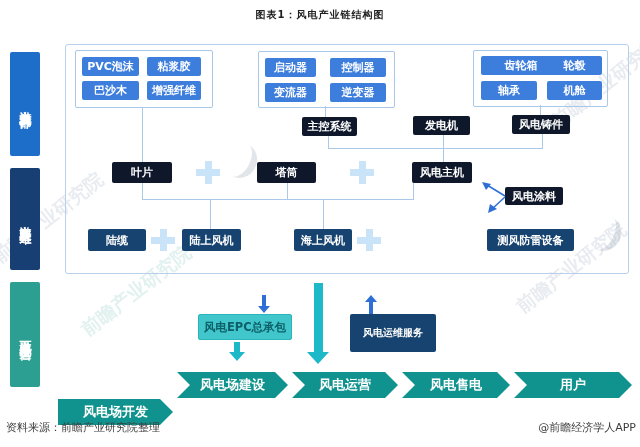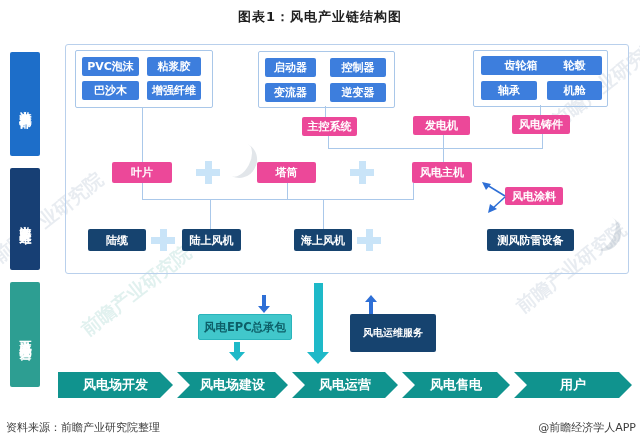--- a/index.html
+++ b/index.html
@@ -1,36 +1,36 @@
 <!DOCTYPE html>
 <html><head>
 <meta charset="utf-8">
 <style>
   html,body{margin:0;padding:0;background:#fff;}
   #stage{position:relative;width:640px;height:447px;background:#ffffff;overflow:hidden;
          font-family:"DejaVu Sans","Liberation Sans",sans-serif;}
   .abs{position:absolute;}
-  .title{width:640px;text-align:center;font-size:13px;font-weight:bold;color:#1f1f1f;letter-spacing:1px;}
+  .title{width:640px;text-align:center;font-size:10px;font-weight:bold;color:#1f1f1f;letter-spacing:1px;}
   .box{display:flex;align-items:center;justify-content:center;color:#fff;font-weight:bold;
        font-size:11px;border-radius:2px;white-space:nowrap;}
   .b-top{background:#3d7edd;}
-  .b-mid{background:#ec4899;}
+  .b-mid{background:#0f172a;}
   .b-navy{background:#16436f;}
   .b-bar{background:#0e3a63;}
   .cluster{border:1px solid #a9c7e9;border-radius:2px;background:transparent;}
   .frame{border:1px solid #b9d0ec;border-radius:3px;}
   .line{background:#aac8ea;}
   .vside{display:flex;align-items:center;justify-content:center;color:#fff;font-weight:bold;
          font-size:12px;border-radius:2px;writing-mode:vertical-rl;letter-spacing:1px;line-height:13px;}
   .plus{color:#c9e4f8;}
   .plus::before{content:"";position:absolute;left:0;top:50%;width:100%;height:7px;margin-top:-3.5px;background:currentColor;}
   .plus::after{content:"";position:absolute;top:0;left:50%;height:100%;width:7px;margin-left:-3.5px;background:currentColor;}
   .chev{display:flex;align-items:center;justify-content:center;background:#10938e;color:#fff;
         font-weight:bold;font-size:13px;height:26px;}
-  .chev-first{clip-path:polygon(0 0,calc(100% - 13px) 0,100% 50%,calc(100% - 13px) 100%,0 100%);}
+  .chev-first{clip-path:polygon(0 0,calc(100% - 13px) 0,100% 50%,calc(100% - 13px) 100%,0 100%);margin-top:27px;}
   .chev-mid{clip-path:polygon(0 0,calc(100% - 13px) 0,100% 50%,calc(100% - 13px) 100%,0 100%,13px 50%);}
   .tri{width:0;height:0;}
   .wm{color:rgba(125,150,175,0.18);font-size:19px;font-weight:bold;transform:rotate(-38deg);
       white-space:nowrap;pointer-events:none;}
   .wm-teal{color:rgba(42,157,143,0.14);}
   .swoosh{width:28px;height:36px;border-radius:50%;border-right:7px solid rgba(150,165,180,0.28);
           transform:rotate(28deg);pointer-events:none;}
   .footer-text{font-size:11px;color:#3d3d3d;}
 </style>
 </head>

